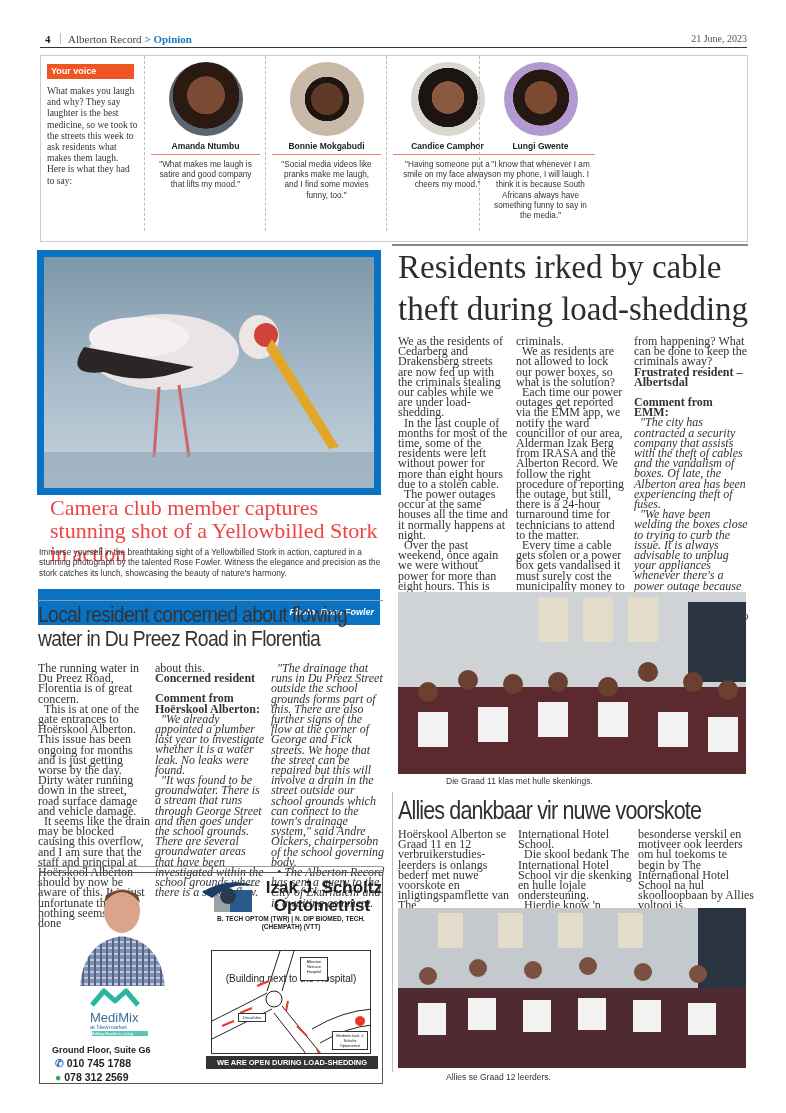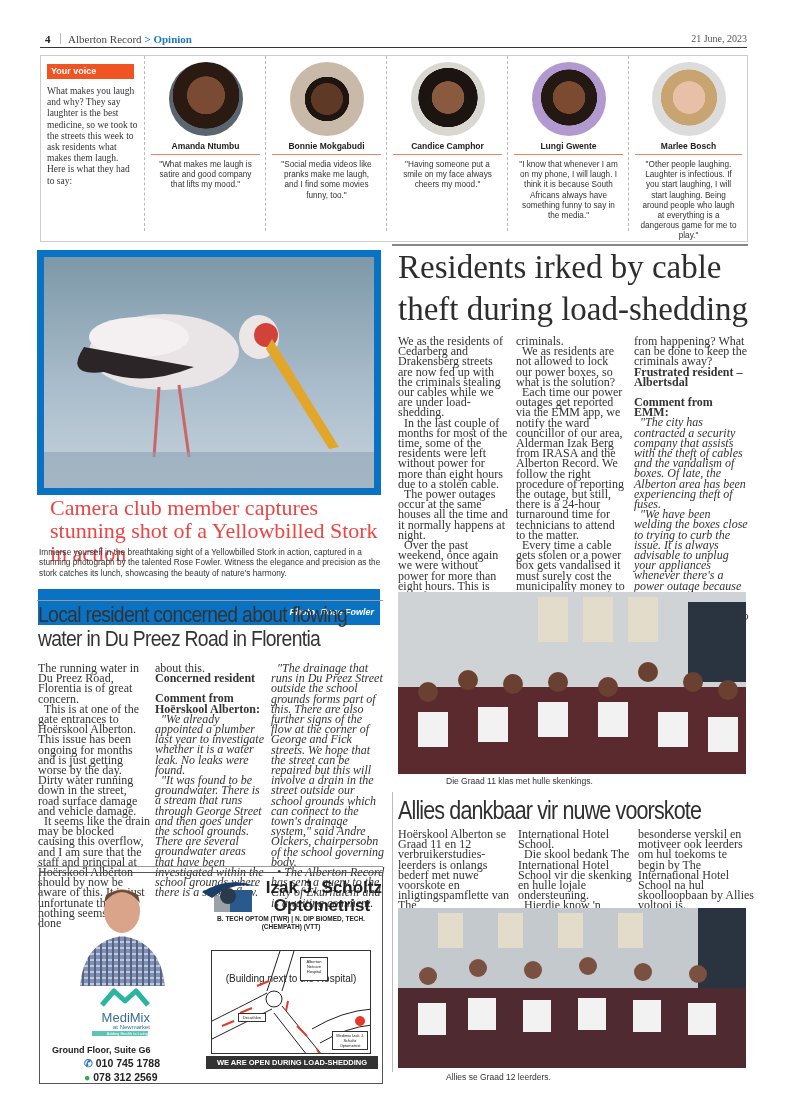--- a/index.html
+++ b/index.html
@@ -49,21 +49,21 @@
   
   .adrule { left: 37px; top: 866px; width: 346px; height: 1px; background: #999; }
   .ad { left: 39px; top: 872px; width: 344px; height: 212px; border: 1px solid #555; }
   .adname { position: absolute; left: 258px; top: 6px; font: bold 17px "Liberation Sans", sans-serif; color: #222; line-height: 17px; text-align: center; }
   .adname2 { position: absolute; left: 222px; top: 23px; font: bold 17px "Liberation Sans", sans-serif; color: #222; }
   .adcred { position: absolute; left: 160px; top: 42px; width: 182px; font: bold 6.5px "Liberation Sans", sans-serif; text-align: center; line-height: 8px; color: #222; }
   .adnext { position: absolute; left: 160px; top: 60px; width: 182px; font: 10px "Liberation Sans", sans-serif; text-align: center; margin-top: 40px; }
   .map { position: absolute; left: 171px; top: 77px; width: 160px; height: 104px; border: 1px solid #333; overflow: hidden; }
   .open { position: absolute; left: 166px; top: 183px; width: 172px; height: 13px; background: #333; color: #fff; font: bold 7.5px "Liberation Sans", sans-serif; text-align: center; padding-top: 2px; }
   .addr { position: absolute; left: 10px; top: 159px; width: 130px; font: bold 9px "Liberation Sans", sans-serif; color: #222; }
-  .phone { position: absolute; left: 28px; font: bold 10.5px "Liberation Sans", sans-serif; color: #222; margin-left: 29px; }
+  .phone { position: absolute; left: 28px; font: bold 10.5px "Liberation Sans", sans-serif; color: #222; }
   .mlab { position: absolute; font: 4px "Liberation Sans", sans-serif; color: #222; background: #fff; border: 1px solid #333; text-align: center; padding: 1px; }
 </style>
 </head>
 <body>
 
 <div class="abs hdr">
   <span class="pg">4</span>
   <span class="sep"></span>
   <span class="pub">
     <span>Alberton Record</span>
@@ -85,29 +85,24 @@
   <div class="person" style="left:224px;width:122px">
     <div class="avatar" style="background:radial-gradient(circle at 50% 50%, #5e3a26 0 30%, #1e1410 31% 42%, #c9b9a8 43% 70%, #e6a0a8 71%);"></div>
     <div class="pname">Bonnie Mokgabudi</div>
     <div class="pquote">"Social media videos like pranks make me laugh, and I find some movies funny, too."</div>
   </div>
   <div class="person" style="left:345px;width:122px">
     <div class="avatar" style="background:radial-gradient(circle at 50% 48%, #8a5a40 0 30%, #1c1410 31% 55%, #d8d8d0 56%);"></div>
     <div class="pname">Candice Camphor</div>
     <div class="pquote">"Having someone put a smile on my face always cheers my mood."</div>
   </div>
-  <div class="person" style="left:466px;width:122px">
+  <div class="person" style="left:438px;width:122px">
     <div class="avatar" style="background:radial-gradient(circle at 50% 48%, #7c4a30 0 30%, #241812 31% 52%, #b29ad0 53%);"></div>
     <div class="pname">Lungi Gwente</div>
     <div class="pquote">"I know that whenever I am on my phone, I will laugh. I think it is because South Africans always have something funny to say in the media."</div>
-  </div>
-  <div class="person" style="left:587px;width:120px">
-    <div class="avatar" style="background:radial-gradient(circle at 50% 48%, #e8c0a8 0 30%, #c8a470 31% 52%, #dcdcdc 53%);"></div>
-    <div class="pname">Marlee Bosch</div>
-    <div class="pquote">"Other people laughing. Laughter is infectious. If you start laughing, I will start laughing. Being around people who laugh at everything is a dangerous game for me to play."</div>
   </div>
 </div>
 
 <div class="abs storkbox" style="background:linear-gradient(#7d98a8 0%, #a9bccb 55%, #c6d2dc 100%);">
   <svg width="330" height="231" viewBox="0 0 330 231">
     <ellipse cx="120" cy="95" rx="75" ry="38" fill="#e9e4e6"></ellipse>
     <ellipse cx="95" cy="80" rx="50" ry="20" fill="#f4f0f2"></ellipse>
     <path d="M40 90 Q20 120 60 115 Q100 130 150 110 Z" fill="#2b2528"></path>
     <ellipse cx="215" cy="80" rx="20" ry="22" fill="#ece6e4"></ellipse>
     <ellipse cx="222" cy="78" rx="12" ry="12" fill="#d0423a"></ellipse>
@@ -251,21 +246,21 @@
       <path d="M10 105 Q14 60 52 55 Q90 60 95 105 Z" fill="url(#plaid)" opacity="0.5"></path>
       <defs>
           <pattern id="plaid" width="6" height="6" patternUnits="userSpaceOnUse">
             <rect width="6" height="2" fill="#fff"></rect>
             <rect width="2" height="6" fill="#334"></rect>
           </pattern>
         </defs>
     </svg>
   </div>
 
-  <div style="position:absolute;left:50px;top:114px;width:60px;text-align:right">
+  <div style="position:absolute;left:50px;top:114px;width:60px;text-align:left">
     <svg width="50" height="20">
       <path d="M2 18 L14 4 L25 14 L36 4 L48 18" stroke="#2ab5a0" stroke-width="5" fill="none" stroke-linejoin="round"></path>
     </svg>
     <div style="font:13px 'Liberation Sans',sans-serif;color:#3a6e9a;line-height:13px">MediMix</div>
     <div style="font:6px 'Liberation Sans',sans-serif;color:#3a6e9a">at Newmarket</div>
     <div style="font:4px 'Liberation Sans',sans-serif;color:#fff;background:#5cc4b4;margin:1px 2px">Adding Health to Living</div>
   </div>
   <div class="addr" style="left:12px;top:172px">Ground Floor, Suite G6</div>
   <div class="phone" style="left:15px;top:184px">
     <span style="color:#2a72c4">✆</span>

